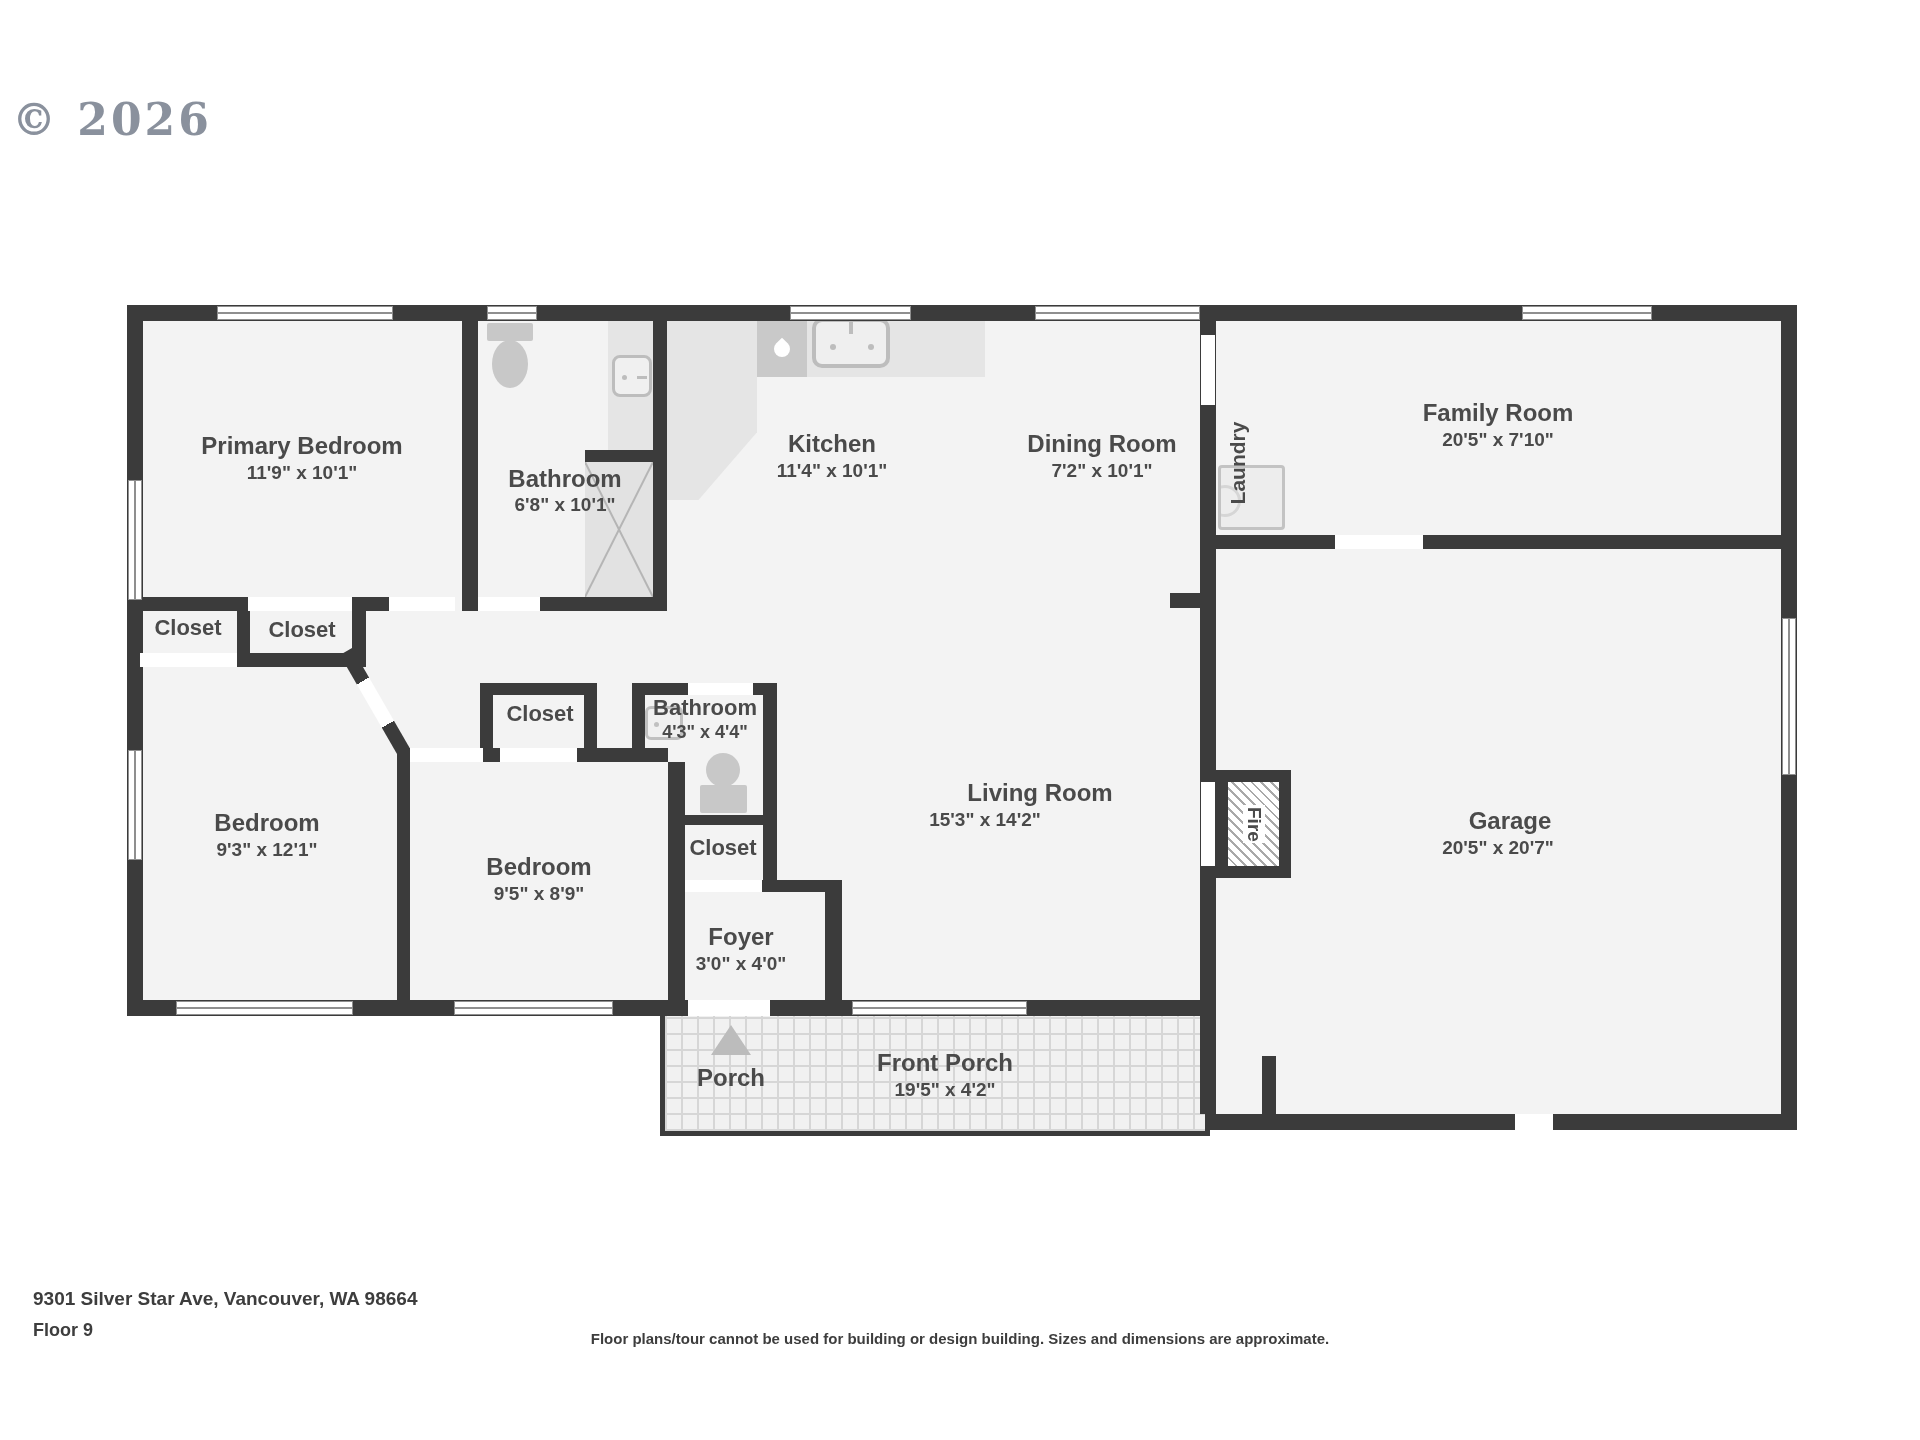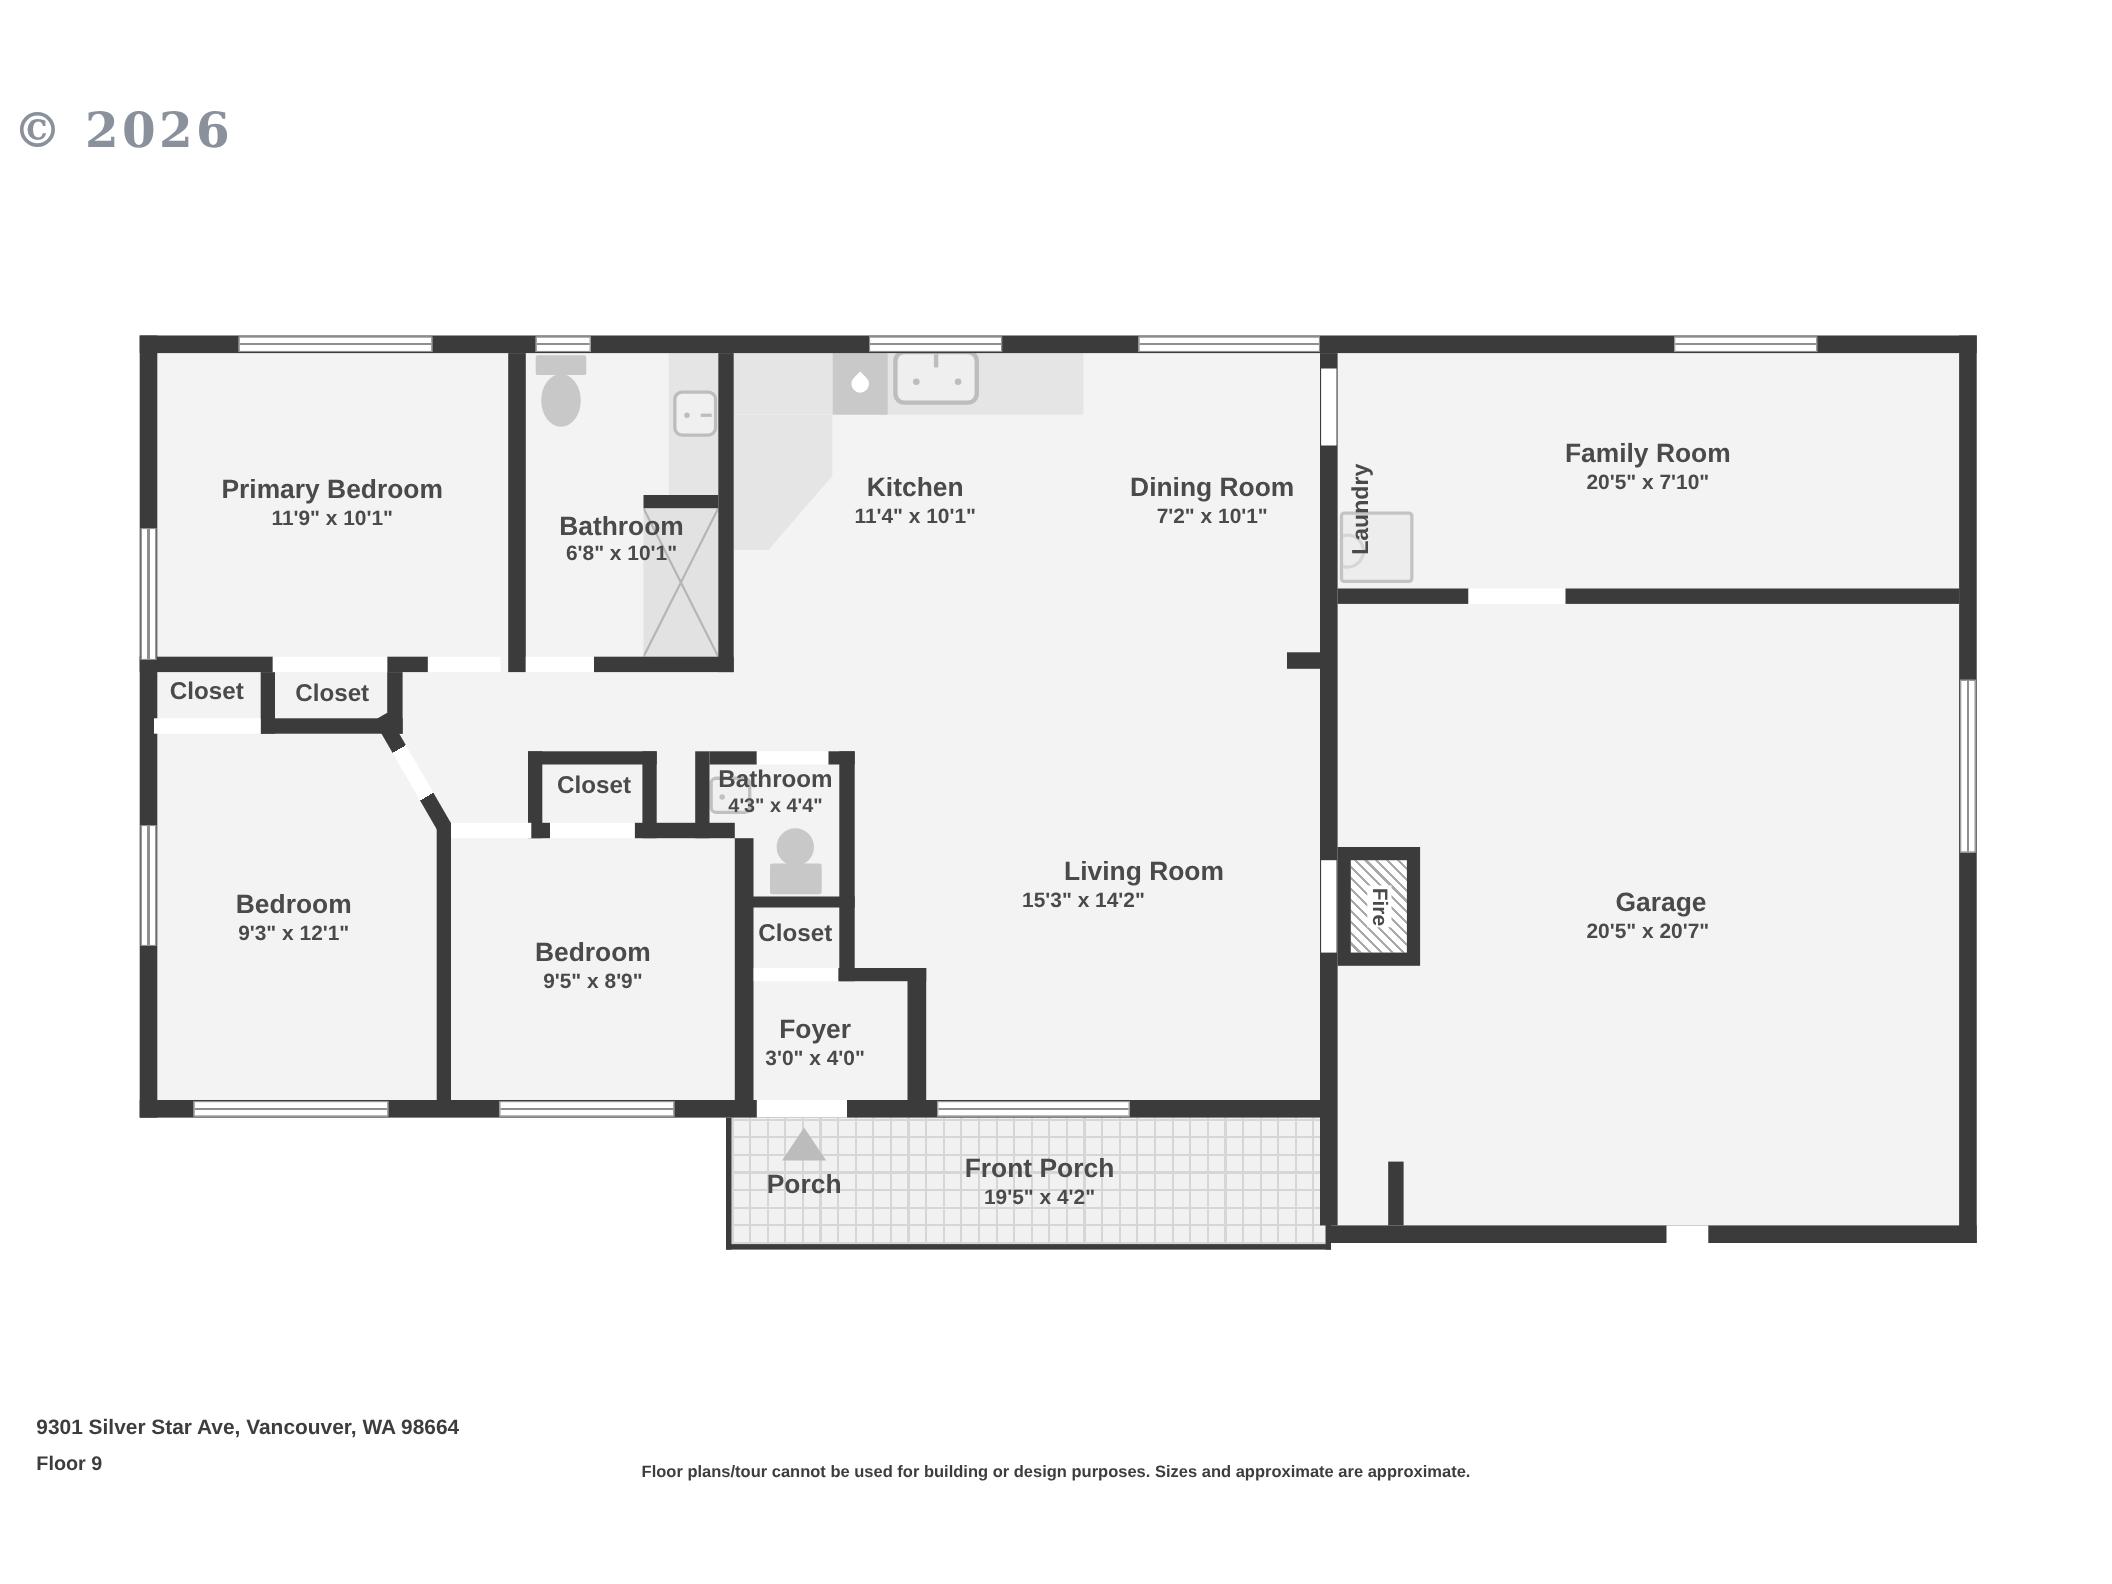--- a/index.html
+++ b/index.html
@@ -190,15 +190,15 @@
   <div class="lbl name" style="left:1498px;top:821px;margin-left:12px;">Garage</div>
   <div class="lbl dims" style="left:1498px;top:847px;">20'5" x 20'7"</div>
 
   <div class="lbl name" style="left:731px;top:1078px;">Porch</div>
 
   <div class="lbl name" style="left:945px;top:1063px;">Front Porch</div>
   <div class="lbl dims" style="left:945px;top:1089px;">19'5" x 4'2"</div>
 
   <div class="footer-txt" style="left:33px;top:1288px;font-size:19px;">9301 Silver Star Ave, Vancouver, WA 98664</div>
   <div class="footer-txt" style="left:33px;top:1320px;font-size:18px;">Floor 9</div>
-  <div class="footer-txt" style="left:0;top:1330px;width:1920px;text-align:center;font-size:15px;">Floor plans/tour cannot be used for building or design purposes. Sizes and approximate are approximate.</div>
+  <div class="footer-txt" style="left:0;top:1330px;width:1920px;text-align:center;font-size:15px;">Floor plans/tour cannot be used for building or design building. Sizes and dimensions are approximate.</div>
 
 </div>
 
 </body></html>

